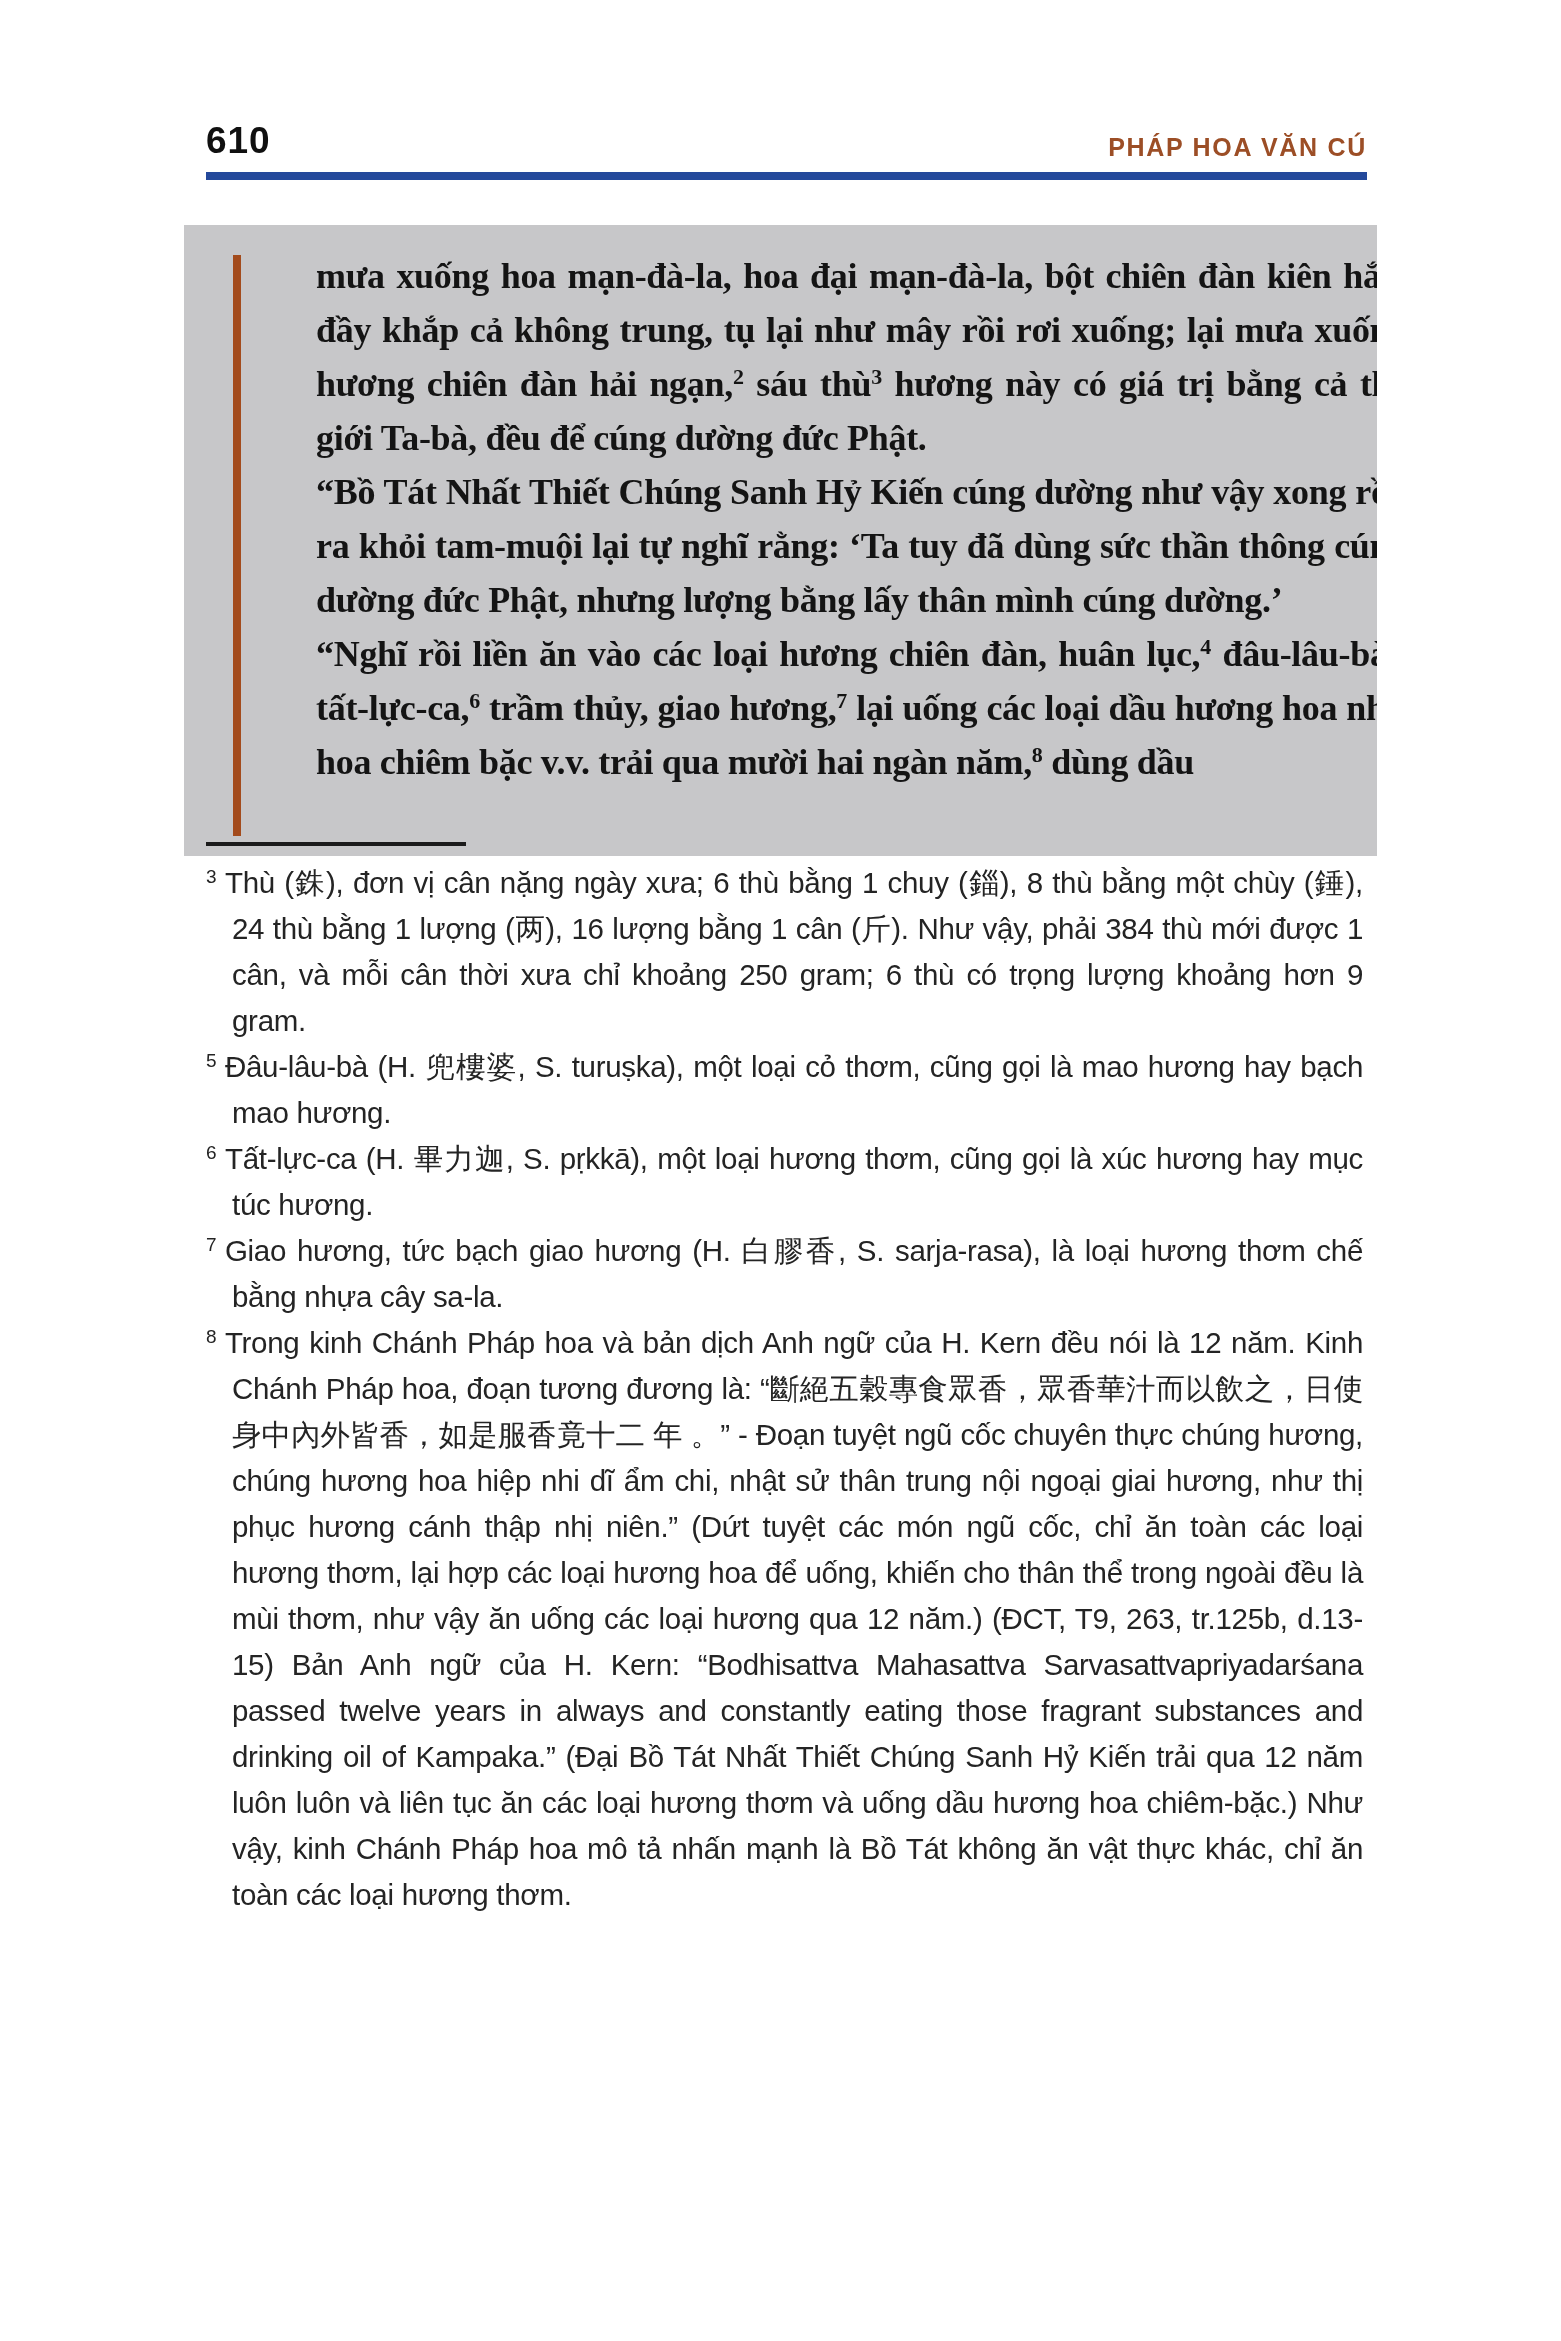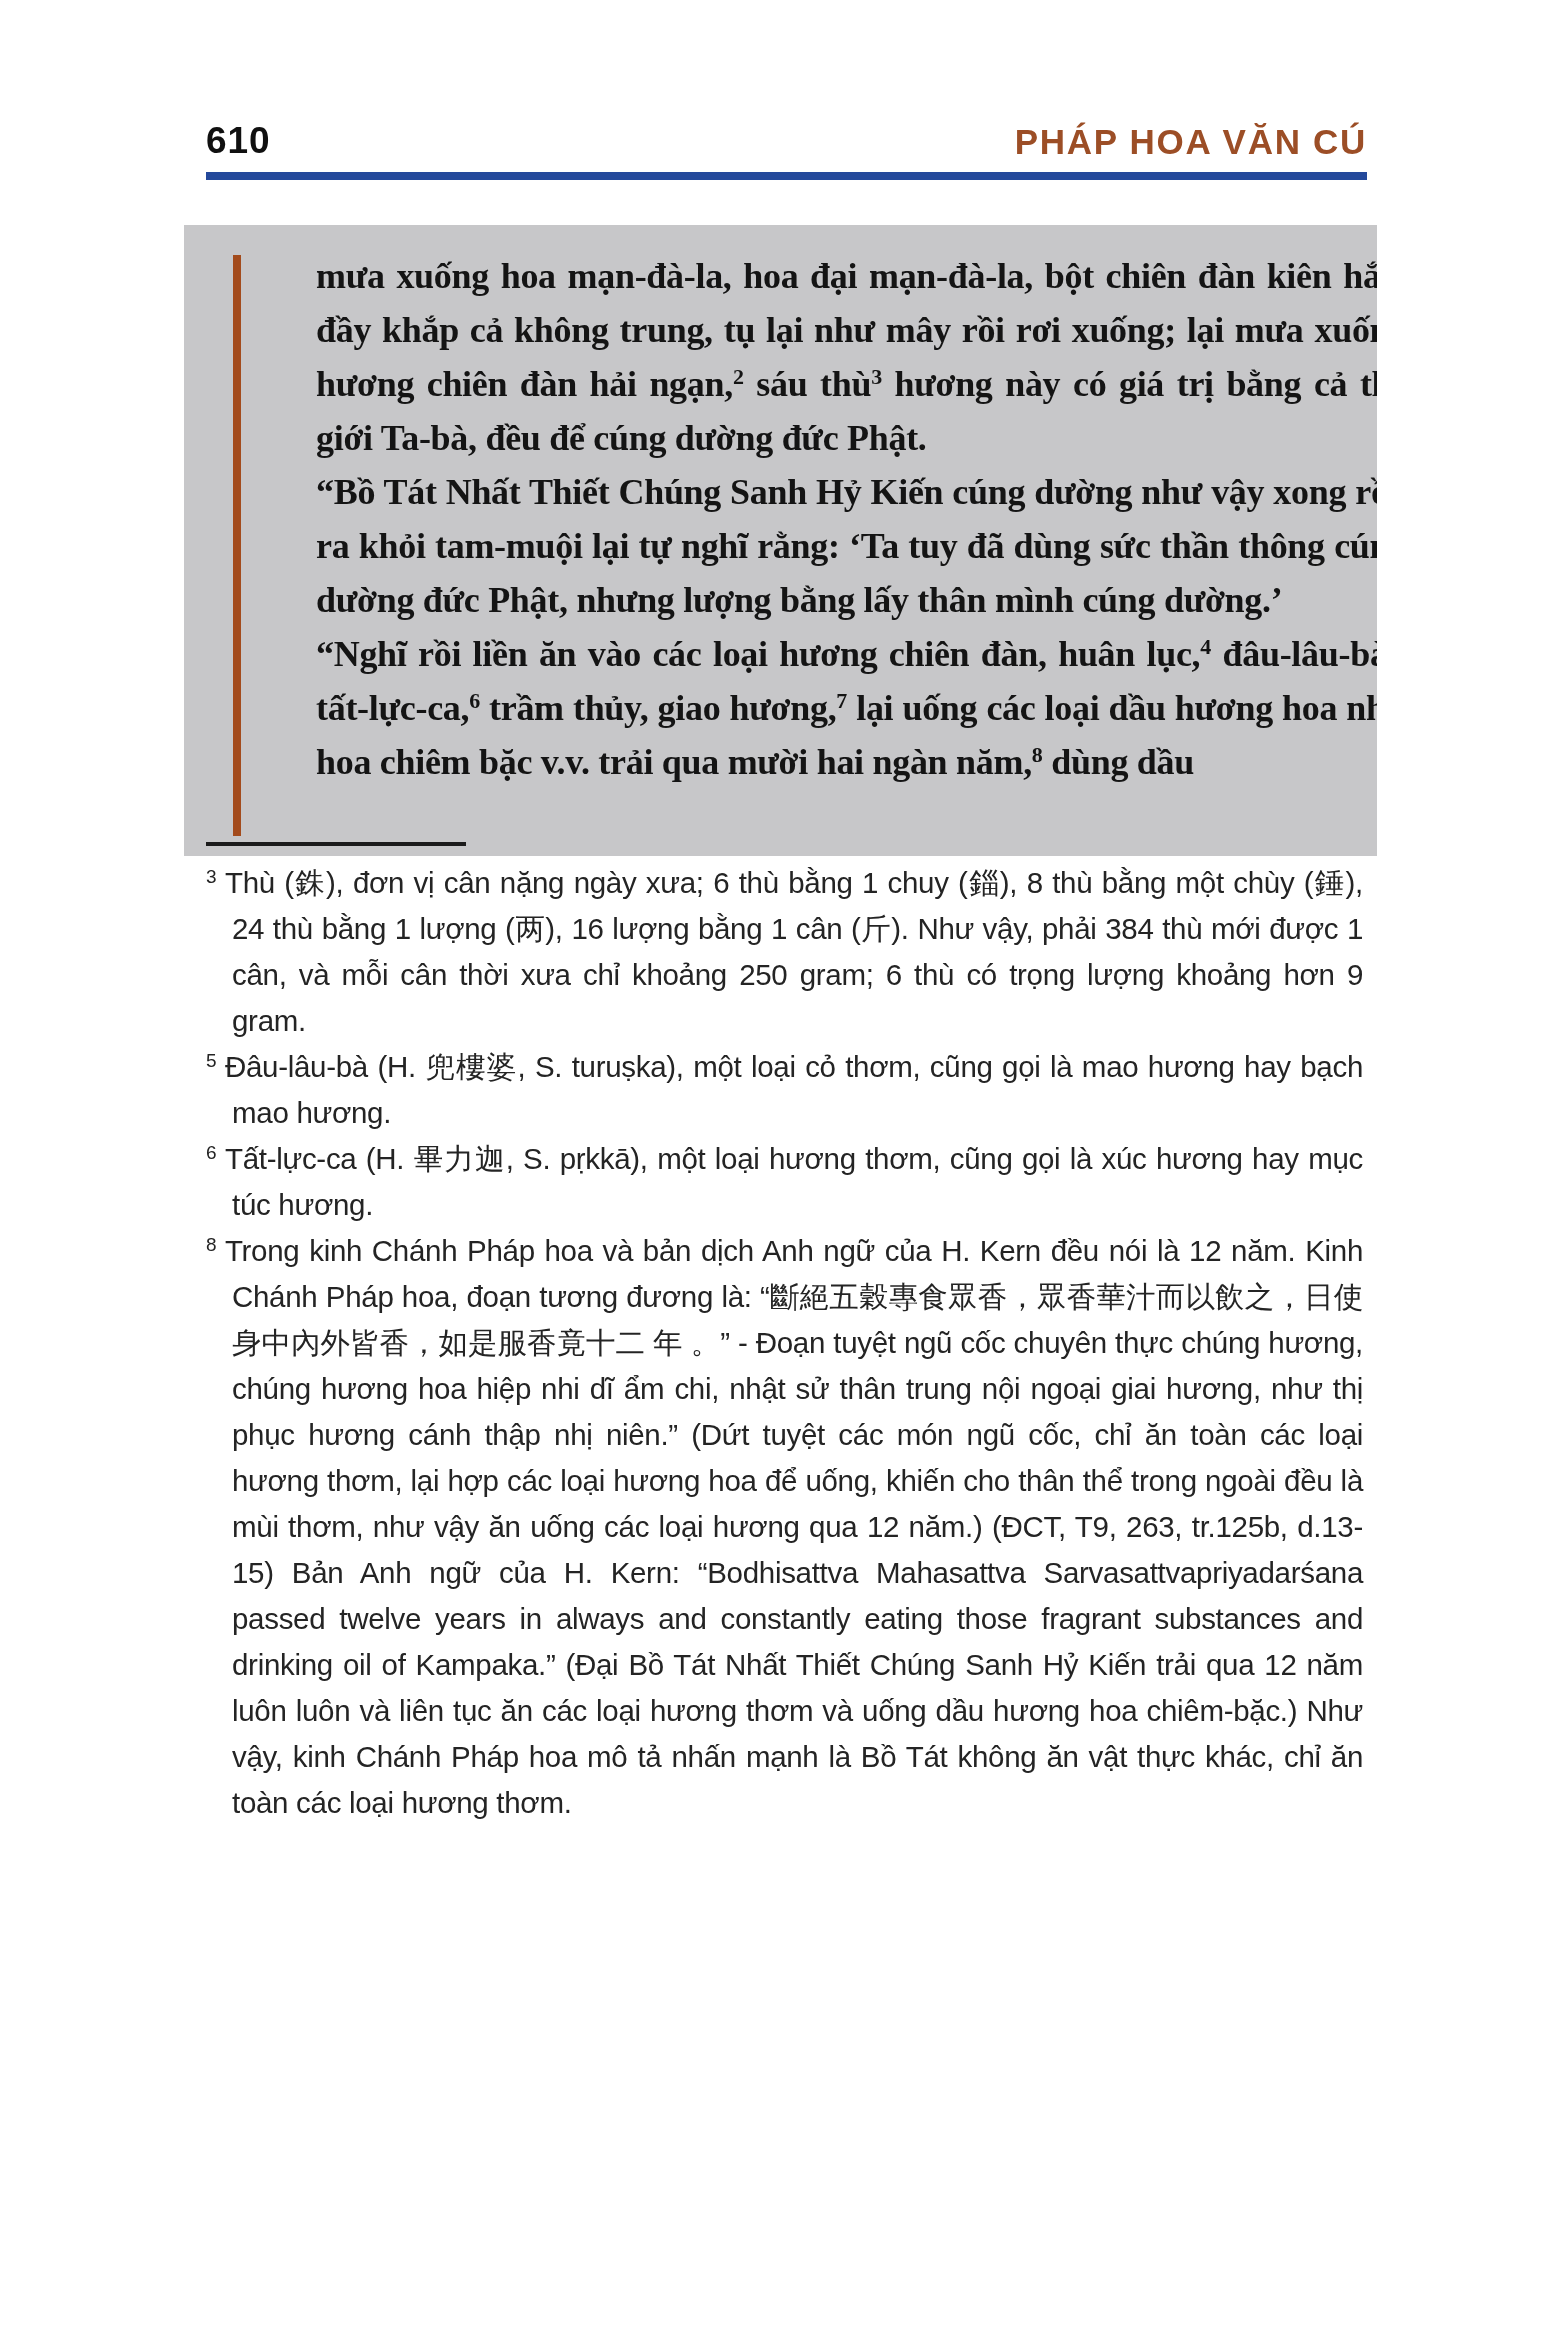--- a/index.html
+++ b/index.html
@@ -9,21 +9,21 @@
   }
   .header {
     position:absolute; left:206px; top:120px; width:1161px;
     display:flex; justify-content:space-between; align-items:flex-end;
   }
   .page-number {
     font-weight:bold; font-size:37px; color:#101010; letter-spacing:0.9px;
     font-family:"Liberation Sans", sans-serif;
   }
   .running-title {
-    font-weight:bold; font-size:35px; color:var(--title-brown,#9c4e26); letter-spacing:1.7px;
+    font-weight:bold; font-size:25px; color:var(--title-brown,#9c4e26); letter-spacing:1.7px;
     font-family:"Liberation Sans", sans-serif;
   }
   .header-rule {
     position:absolute; left:206px; top:172px; width:1161px; height:7.8px;
     background:var(--rule-blue,#24499b);
   }
   .quote-block {
     position:absolute; left:184px; top:225px; width:1193px; height:631px;
     background:var(--quote-gray,#c7c7c9); overflow:hidden;
   }
@@ -78,17 +78,18 @@
         <p class="qpara">“Nghĩ rồi liền ăn vào các loại hương chiên đàn, huân lục,<sup>4</sup> đâu-lâu-bà,<sup>5</sup> tất-lực-ca,<sup>6</sup> trầm thủy, giao hương,<sup>7</sup> lại uống các loại dầu hương hoa như hoa chiêm bặc v.v. trải qua mười hai ngàn năm,<sup>8</sup> dùng dầu</p>
       </div>
   </section>
 
   <div class="footnote-rule"></div>
 
   <section class="footnotes" id="footnotes">
       <p class="footnote"><sup class="fn-marker">3</sup>Thù (銖), đơn vị cân nặng ngày xưa; 6 thù bằng 1 chuy (錙), 8 thù bằng một chùy (錘), 24 thù bằng 1 lượng (两), 16 lượng bằng 1 cân (斤). Như vậy, phải 384 thù mới được 1 cân, và mỗi cân thời xưa chỉ khoảng 250 gram; 6 thù có trọng lượng khoảng hơn 9 gram.</p>
       <p class="footnote"><sup class="fn-marker">5</sup>Đâu-lâu-bà (H. 兜樓婆, S. turuṣka), một loại cỏ thơm, cũng gọi là mao hương hay bạch mao hương.</p>
       <p class="footnote"><sup class="fn-marker">6</sup>Tất-lực-ca (H. 畢力迦, S. pṛkkā), một loại hương thơm, cũng gọi là xúc hương hay mục túc hương.</p>
+      <p class="footnote"><sup class="fn-marker">7</sup>Giao hương, tức bạch giao hương (H. 白膠香, S. sarja-rasa), là loại hương thơm chế bằng nhựa cây sa-la.</p>
       <p class="footnote"><sup class="fn-marker">8</sup>Trong kinh Chánh Pháp hoa và bản dịch Anh ngữ của H. Kern đều nói là 12 năm. Kinh Chánh Pháp hoa, đoạn tương đương là: “斷絕五穀專食眾香，眾香華汁而以飲之，日使身中內外皆香，如是服香竟十二 年 。” - Đoạn tuyệt ngũ cốc chuyên thực chúng hương, chúng hương hoa hiệp nhi dĩ ẩm chi, nhật sử thân trung nội ngoại giai hương, như thị phục hương cánh thập nhị niên.” (Dứt tuyệt các món ngũ cốc, chỉ ăn toàn các loại hương thơm, lại hợp các loại hương hoa để uống, khiến cho thân thể trong ngoài đều là mùi thơm, như vậy ăn uống các loại hương qua 12 năm.) (ĐCT, T9, 263, tr.125b, d.13-15) Bản Anh ngữ của H. Kern: “Bodhisattva Mahasattva Sarvasattvapriyadarśana passed twelve years in always and constantly eating those fragrant substances and drinking oil of Kampaka.” (Đại Bồ Tát Nhất Thiết Chúng Sanh Hỷ Kiến trải qua 12 năm luôn luôn và liên tục ăn các loại hương thơm và uống dầu hương hoa chiêm-bặc.) Như vậy, kinh Chánh Pháp hoa mô tả nhấn mạnh là Bồ Tát không ăn vật thực khác, chỉ ăn toàn các loại hương thơm.</p>
     </section>
 
 </div>
 
 
 </body></html>

